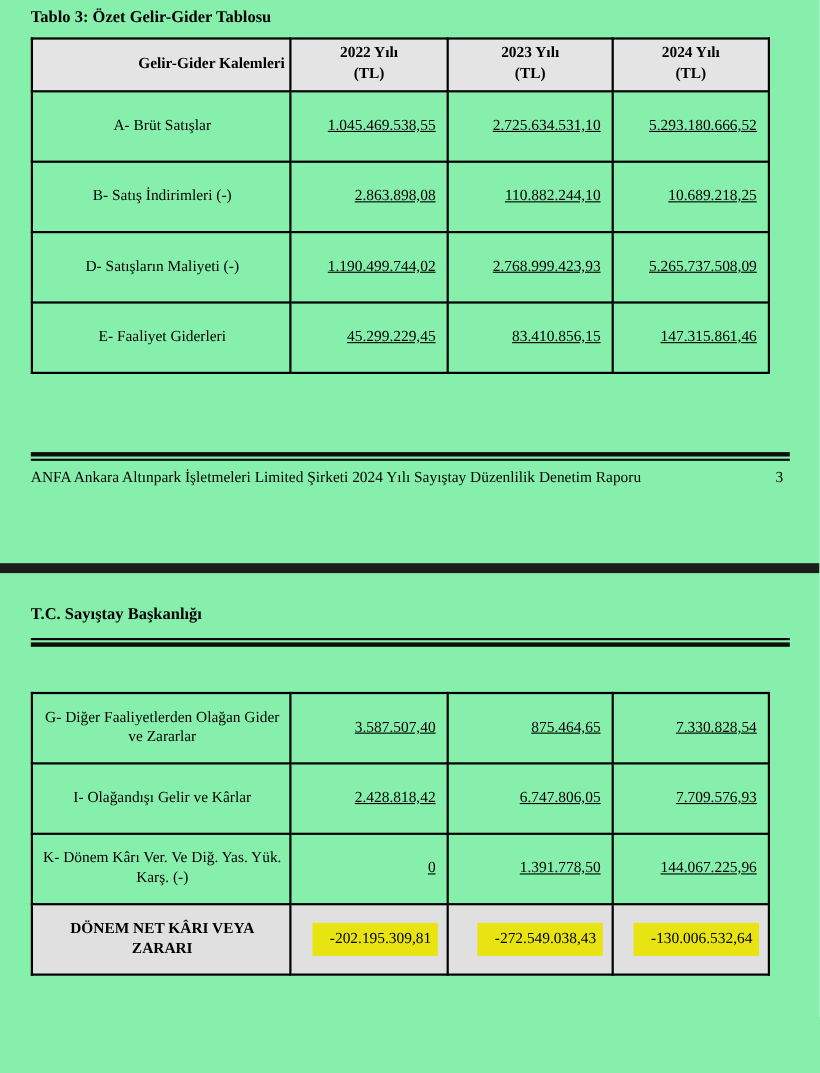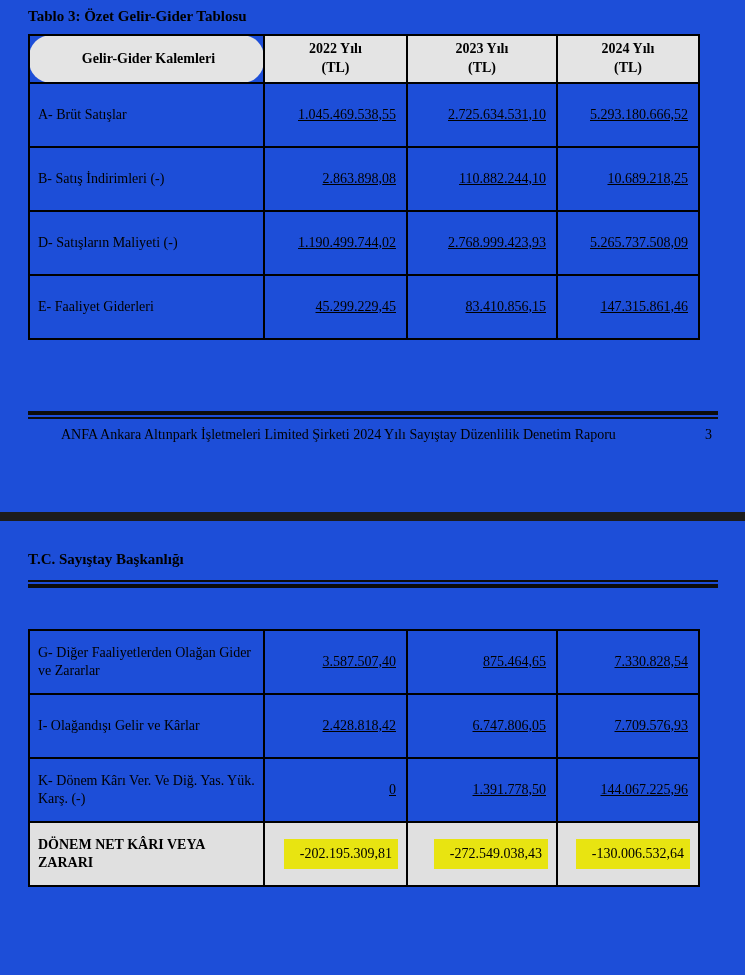--- a/index.html
+++ b/index.html
@@ -2,21 +2,21 @@
 <html><head>
 <meta charset="utf-8">
 <style>
   html, body { margin: 0; padding: 0; }
   body {
     width: 745px; height: 975px;
     background: #ffffff;
     font-family: "Liberation Serif", "DejaVu Serif", serif;
     color: #000;
   }
-  .page { position: relative; width: 745px; height: 975px; overflow: hidden; background: #1d4ed8; }
+  .page { position: relative; width: 745px; height: 975px; overflow: hidden; background: #86efac; }
 
   .p1-title {
     position: absolute; left: 28px; top: 8px;
     font-size: 15px; font-weight: bold;
   }
 
   table.fin-table {
     position: absolute; left: 28px;
     width: 670px;
     border-collapse: collapse;
@@ -35,43 +35,43 @@
   }
   .fin-table thead th {
     background: #e4e4e4;
     height: 42px;
     font-weight: bold;
     text-align: center;
     white-space: pre-line;
     line-height: 1.35;
     padding: 2px 4px;
   }
-  .fin-table thead th.lbl { text-align: center; padding-left: 8px; border-radius: 22px; }
+  .fin-table thead th.lbl { text-align: right; padding-left: 8px; }
   .fin-table tbody td { height: 54px; }
-  .fin-table td.lbl { text-align: left; padding: 4px 6px 4px 8px; line-height: 1.3; }
+  .fin-table td.lbl { text-align: center; padding: 4px 6px 4px 8px; line-height: 1.3; }
   .fin-table td.num { text-align: right; padding-right: 10px; text-decoration: underline; }
 
   tr.total td { background: #e0e0e0; }
   tr.total td.lbl { font-weight: bold; }
   tr.total td.num { padding-right: 8px; }
   .hl {
     display: inline-block;
     background: #e8e411;
     padding: 7px 6px 7px 16px;
     text-align: right;
   }
 
   .footer-rule {
     position: absolute; left: 28px; top: 411px; width: 690px;
     border-top: 4px solid #0d0d0d;
     border-bottom: 2px solid #0d0d0d;
     height: 2px;
   }
   .footer { position: absolute; left: 28px; top: 425px; width: 690px; font-size: 14px; line-height: 1.45; }
-  .footer-text { width: 620px; margin-left: 33px; }
+  .footer-text { width: 620px; }
   .footer-page { position: absolute; right: 6px; top: 0; }
 
   .page-break-bar {
     position: absolute; left: 0; top: 512px; width: 745px; height: 9px;
     background: #1c1c1c;
   }
 
   .p2-header { position: absolute; left: 28px; top: 551px; font-size: 15px; font-weight: bold; }
   .header-rule {
     position: absolute; left: 28px; top: 580px; width: 690px;

